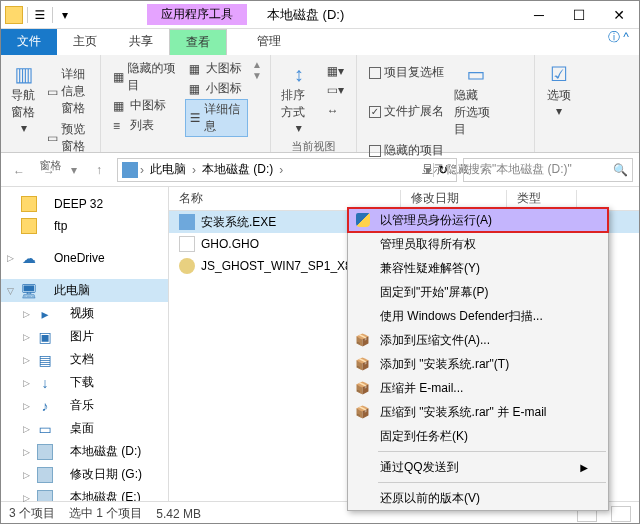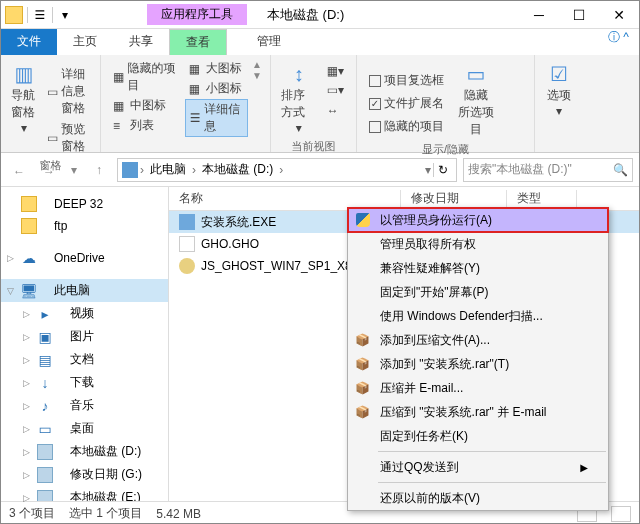--- a/index.html
+++ b/index.html
@@ -179,37 +179,37 @@
         <div class="small-row">▦▾</div>
         <div class="small-row">▭▾</div>
         <div class="small-row">↔</div>
       </div>
     </div>
     <div class="label">当前视图</div>
   </div>
 
   <div class="group" style="width:178px">
     <div class="body">
-      <div class="col" style="gap:4px;margin-top:12px">
+      <div class="col" style="gap:20px;margin-top:4px">
         <div class="small-row">
             <span class="chk"></span>
             <span>项目复选框</span>
           </div>
         <div class="small-row">
             <span class="chk on"></span>
             <span>文件扩展名</span>
           </div>
         <div class="small-row">
             <span class="chk"></span>
             <span>隐藏的项目</span>
           </div>
       </div>
       <div class="big-btn">
         <div class="ic">▭</div>
-        <span style="white-space:pre-line;text-align:center">隐藏
+        <span style="white-space:pre-line;text-align:left">隐藏
 所选项目</span>
       </div>
     </div>
     <div class="label">显示/隐藏</div>
   </div>
 
   <div class="group" style="width:48px;border-right:none">
     <div class="body">
       <div class="big-btn">
         <div class="ic">☑</div>

